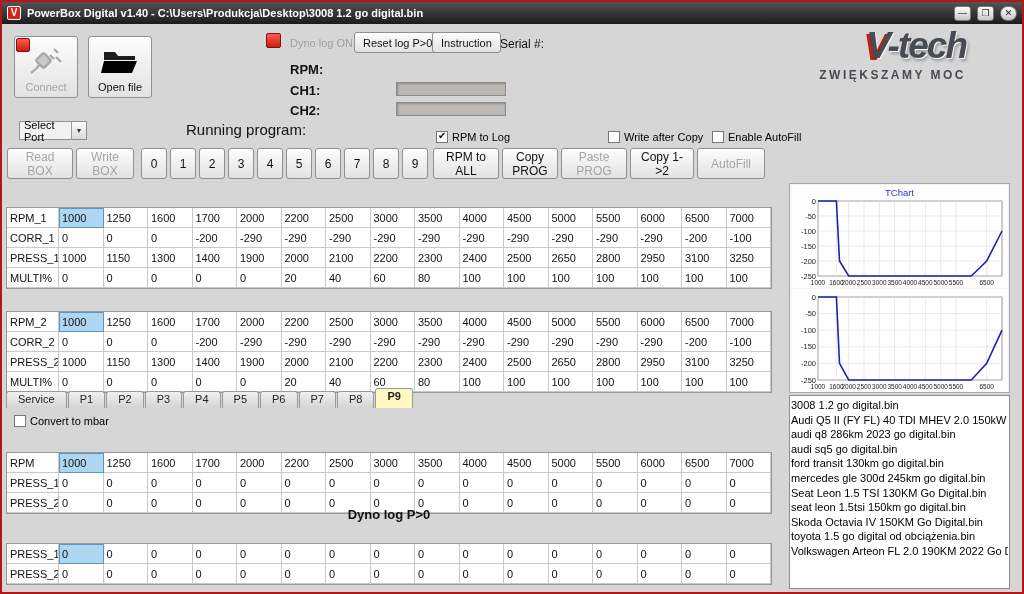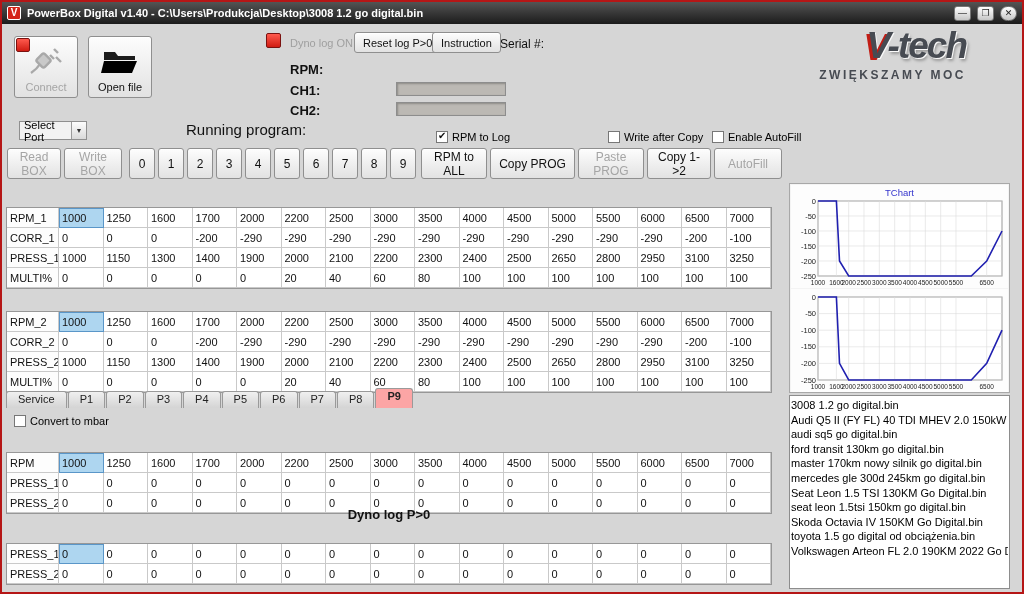--- a/index.html
+++ b/index.html
@@ -45,21 +45,21 @@
   .grid-table{position:absolute;display:grid;grid-template-columns:52px repeat(16,1fr);width:766px;background:#a16207;border:1px solid #979797;margin-top:16px;}
   .cell{height:20px;line-height:20px;font-size:11px;padding-left:3px;border-right:1px solid #c9c9c9;border-bottom:1px solid #c9c9c9;background:#fff;color:#111;overflow:hidden;white-space:nowrap;}
   .cell.label{background:#fdfdfd;}
   .cell.hl{background:#aed6f0;outline:1px solid #5a96c8;outline-offset:-1px;}
 
   .section-title{position:absolute;width:766px;text-align:center;font-size:13px;font-weight:bold;color:#111;}
 
   
   .tabs{position:absolute;left:4px;top:386px;display:flex;align-items:flex-end;height:20px;}
   .tab{height:17px;padding:1px 11px 0;font-size:11px;background:linear-gradient(#f0f0f0,#d4d4d4);border:1px solid #9a9a9a;border-bottom:none;border-radius:3px 3px 0 0;margin-right:1px;cursor:pointer;color:#222;}
-  .tab.active{height:20px;background:#fca5a5;font-weight:bold;text-align:center;}
+  .tab.active{height:20px;background:#fef9c3;font-weight:bold;text-align:center;}
 
   
   .charts-panel{position:absolute;left:787px;top:181px;width:221px;height:210px;background:#f4f4f4;border:1px solid #a8a8a8;}
   svg.chart{display:block;background:#fdfdfd;margin:1px;}
   .file-list{position:absolute;left:787px;top:393px;width:221px;height:194px;background:#fff;border:1px solid #8d8d8d;padding:2px 1px;overflow:hidden;}
   .file-item{font-size:11px;line-height:14.6px;white-space:nowrap;overflow:hidden;color:#000;cursor:pointer;}
 
   
   .logo{position:absolute;left:804px;top:24px;width:160px;text-align:right;}
   .logo-main{font-size:37px;font-weight:bold;font-style:italic;color:#474b52;letter-spacing:-2px;line-height:40px;text-shadow:1px 1px 0 #fafafa,2px 3px 3px #9a9a9a;}
@@ -138,25 +138,25 @@
     <span class="box"></span>
       <span class="cb-label">Enable AutoFill</span>
   </label>
 
   <div class="logo">
     <div class="logo-main"><span class="logo-v">V</span><span>-tech</span></div>
     <div class="logo-tagline">ZWIĘKSZAMY MOC</div>
   </div>
 
   <div class="actionbar">
-    <button class="btn act disabled" style="width:54px;">Read BOX</button>
+    <button class="btn act disabled" style="width:66px;">Read BOX</button>
     <button class="btn act disabled" style="width:58px;margin-right:4px;">Write BOX</button>
     <span style="display:contents;"><button class="btn act digit">0</button><button class="btn act digit">1</button><button class="btn act digit">2</button><button class="btn act digit">3</button><button class="btn act digit">4</button><button class="btn act digit">5</button><button class="btn act digit">6</button><button class="btn act digit">7</button><button class="btn act digit">8</button><button class="btn act digit">9</button></span>
     <button class="btn act" style="width:66px;margin-left:2px;">RPM to ALL</button>
-    <button class="btn act" style="width:85px;">Copy PROG</button>
+    <button class="btn act" style="width:56px;">Copy PROG</button>
     <button class="btn act disabled" style="width:66px;">Paste PROG</button>
     <button class="btn act" style="width:64px;">Copy 1-&gt;2</button>
     <button class="btn act disabled" style="width:68px;">AutoFill</button>
   </div>
 
   <div class="grid-table" style="left:4px;top:189px;">
       <div class="cell label">RPM_1</div>
       <div class="cell hl">1000</div>
       <div class="cell">1250</div>
       <div class="cell">1600</div>
@@ -481,23 +481,23 @@
         <text x="165" y="100" text-anchor="middle" font-size="6.5" fill="#222">5500</text>
         <line x1="195.66666666666666" y1="8" x2="195.66666666666666" y2="91" stroke="#dcdcdc" stroke-width="0.6"></line>
         <text x="195.66666666666666" y="100" text-anchor="middle" font-size="6.5" fill="#222">6500</text>
         <polyline points="27.0,8.0 34.7,8.0 45.4,8.0 48.5,74.4 57.7,91.0 63.8,91.0 73.0,91.0 88.3,91.0 103.7,91.0 119.0,91.0 134.3,91.0 149.7,91.0 165.0,91.0 180.3,91.0 195.7,74.4 211.0,41.2" fill="none" stroke="#2020b0" stroke-width="1.6"></polyline>
       </svg>
   </div>
 
   <div class="file-list">
       <div class="file-item">3008 1.2 go digital.bin</div>
       <div class="file-item">Audi Q5 II (FY FL) 40 TDI MHEV 2.0 150kW 204KM (...</div>
+      <div class="file-item">audi q8 286km 2023 go digital.bin</div>
       <div class="file-item">audi sq5 go digital.bin</div>
       <div class="file-item">ford transit 130km go digital.bin</div>
-      <div class="file-item">master 170km nowy silnik go digital.bin</div>
       <div class="file-item">mercedes gle 300d 245km go digital.bin</div>
       <div class="file-item">Seat Leon 1.5 TSI 130KM Go Digital.bin</div>
       <div class="file-item">seat leon 1.5tsi 150km go digital.bin</div>
       <div class="file-item">Skoda Octavia IV 150KM Go Digital.bin</div>
       <div class="file-item">toyota 1.5 go digital od obciążenia.bin</div>
       <div class="file-item">Volkswagen Arteon FL 2.0 190KM 2022 Go Digital Au...</div>
     </div>
 
 </div>
 

